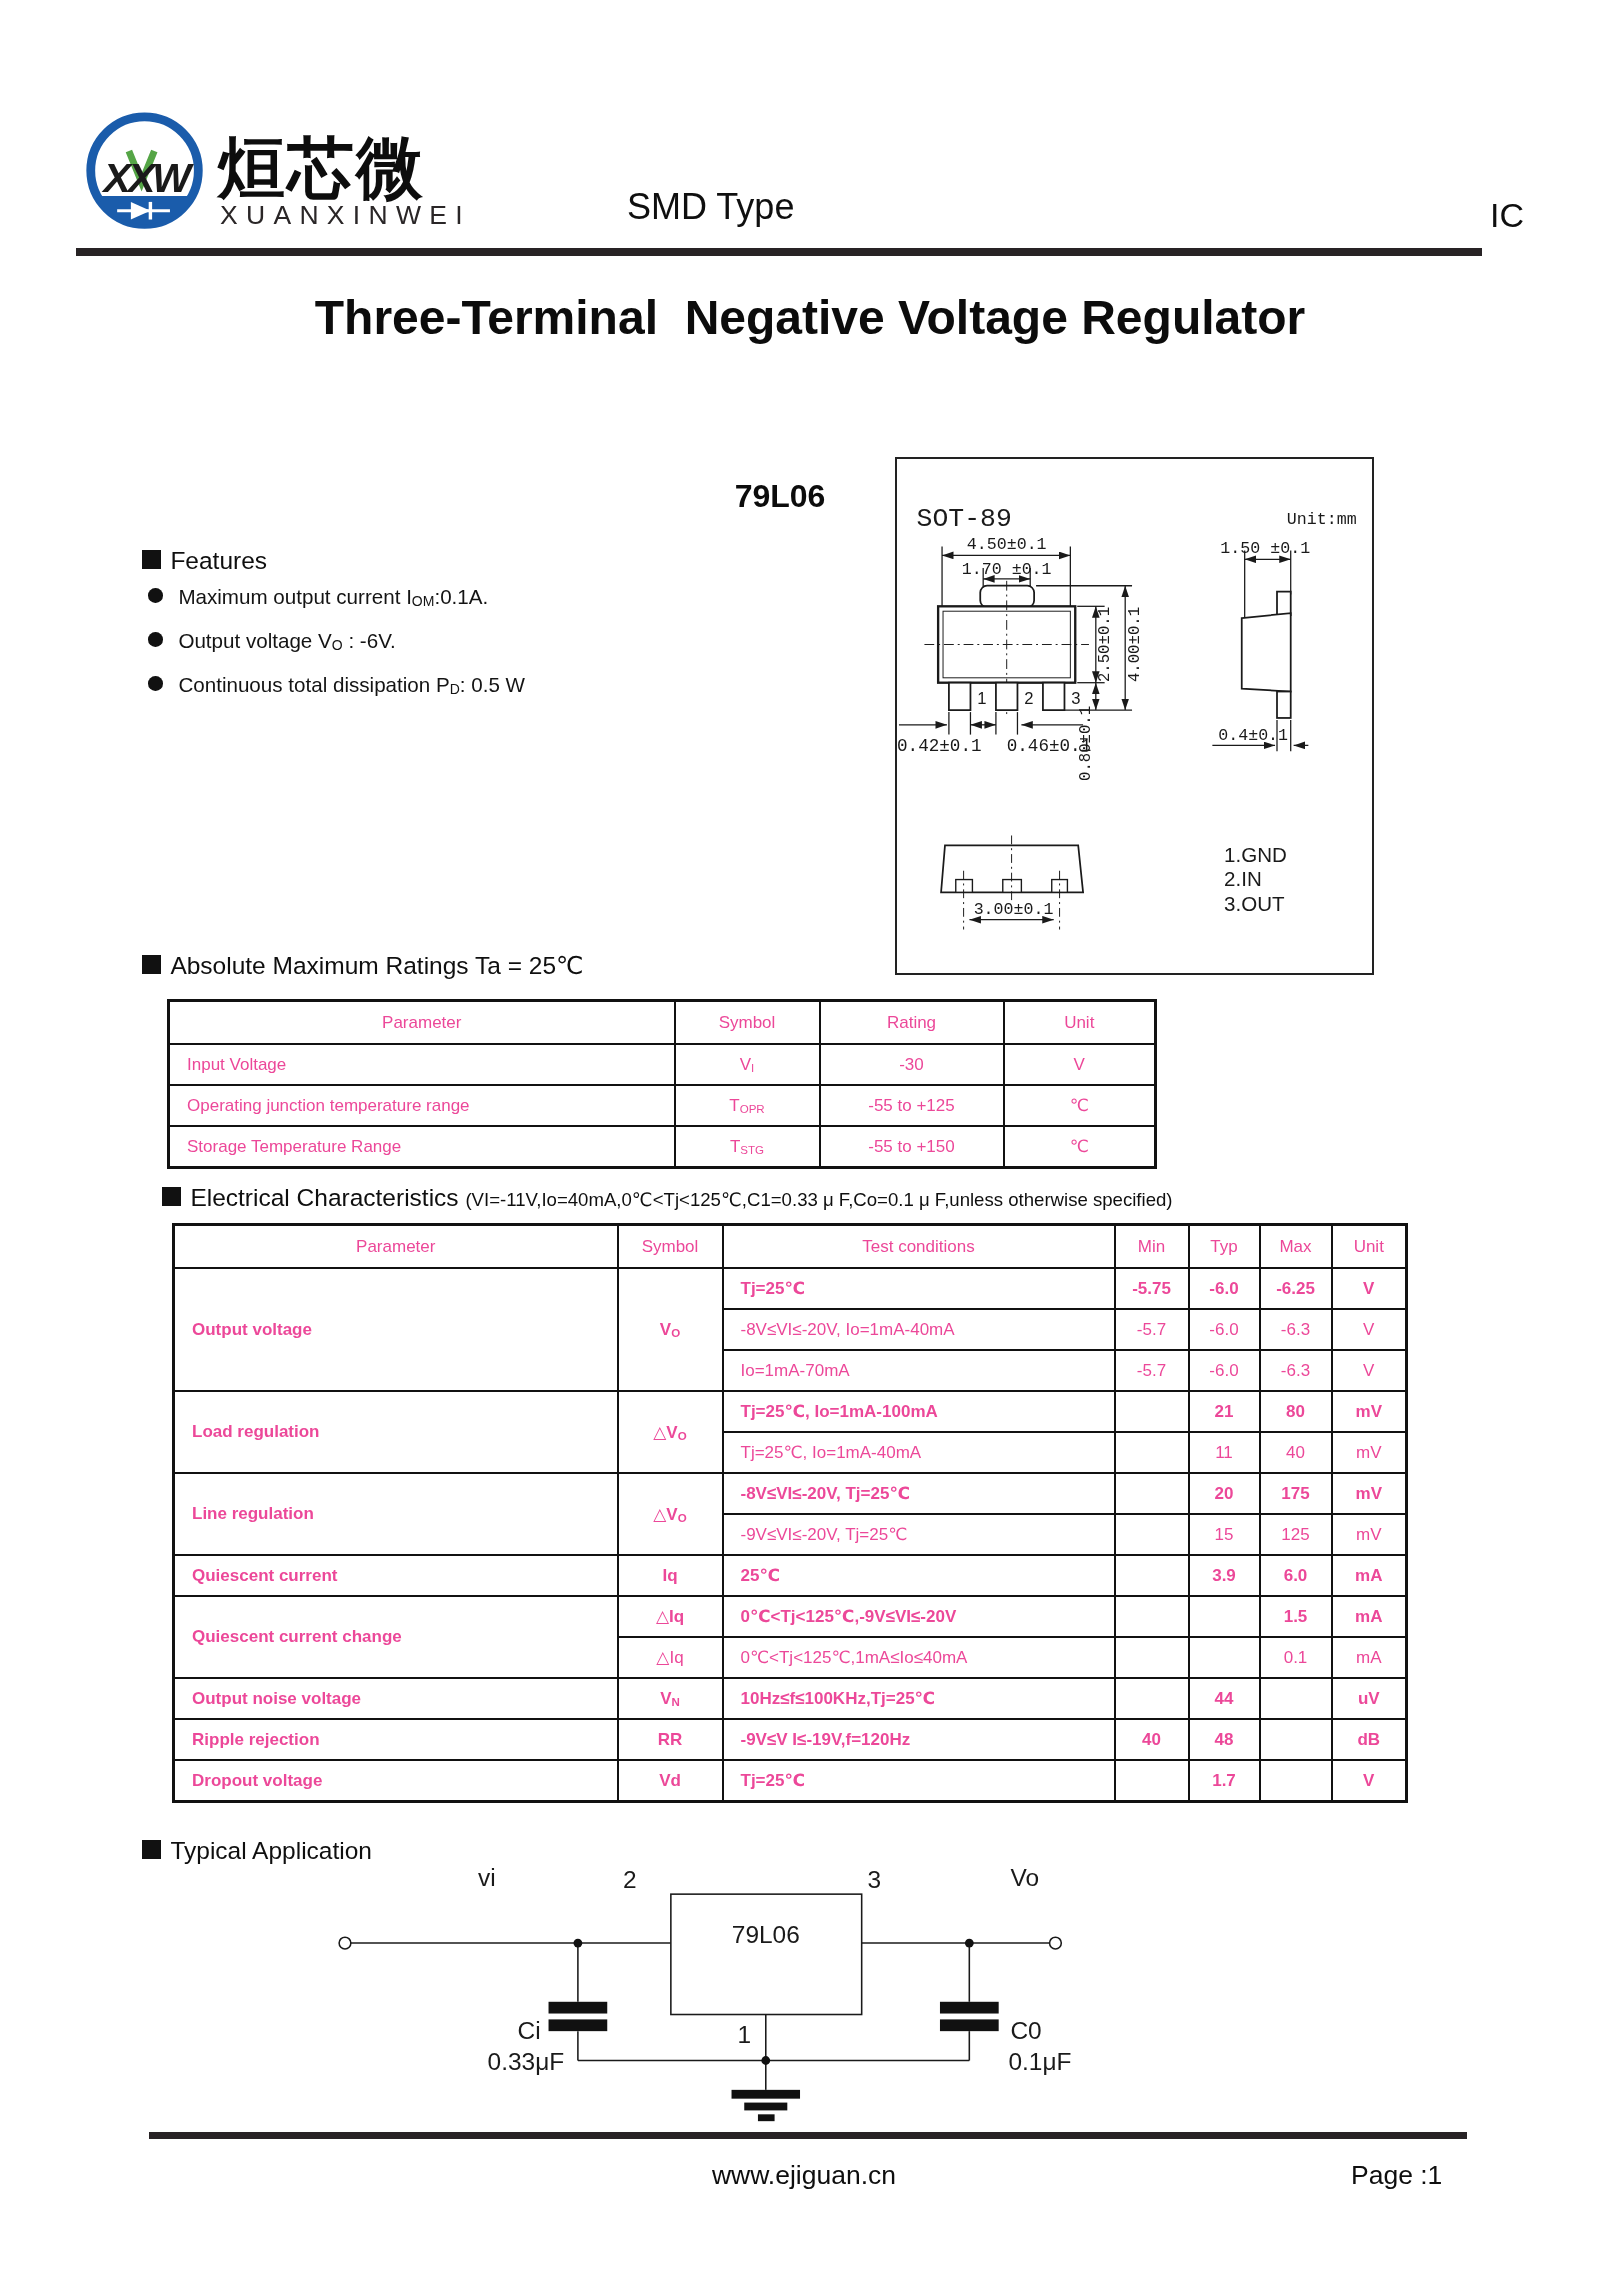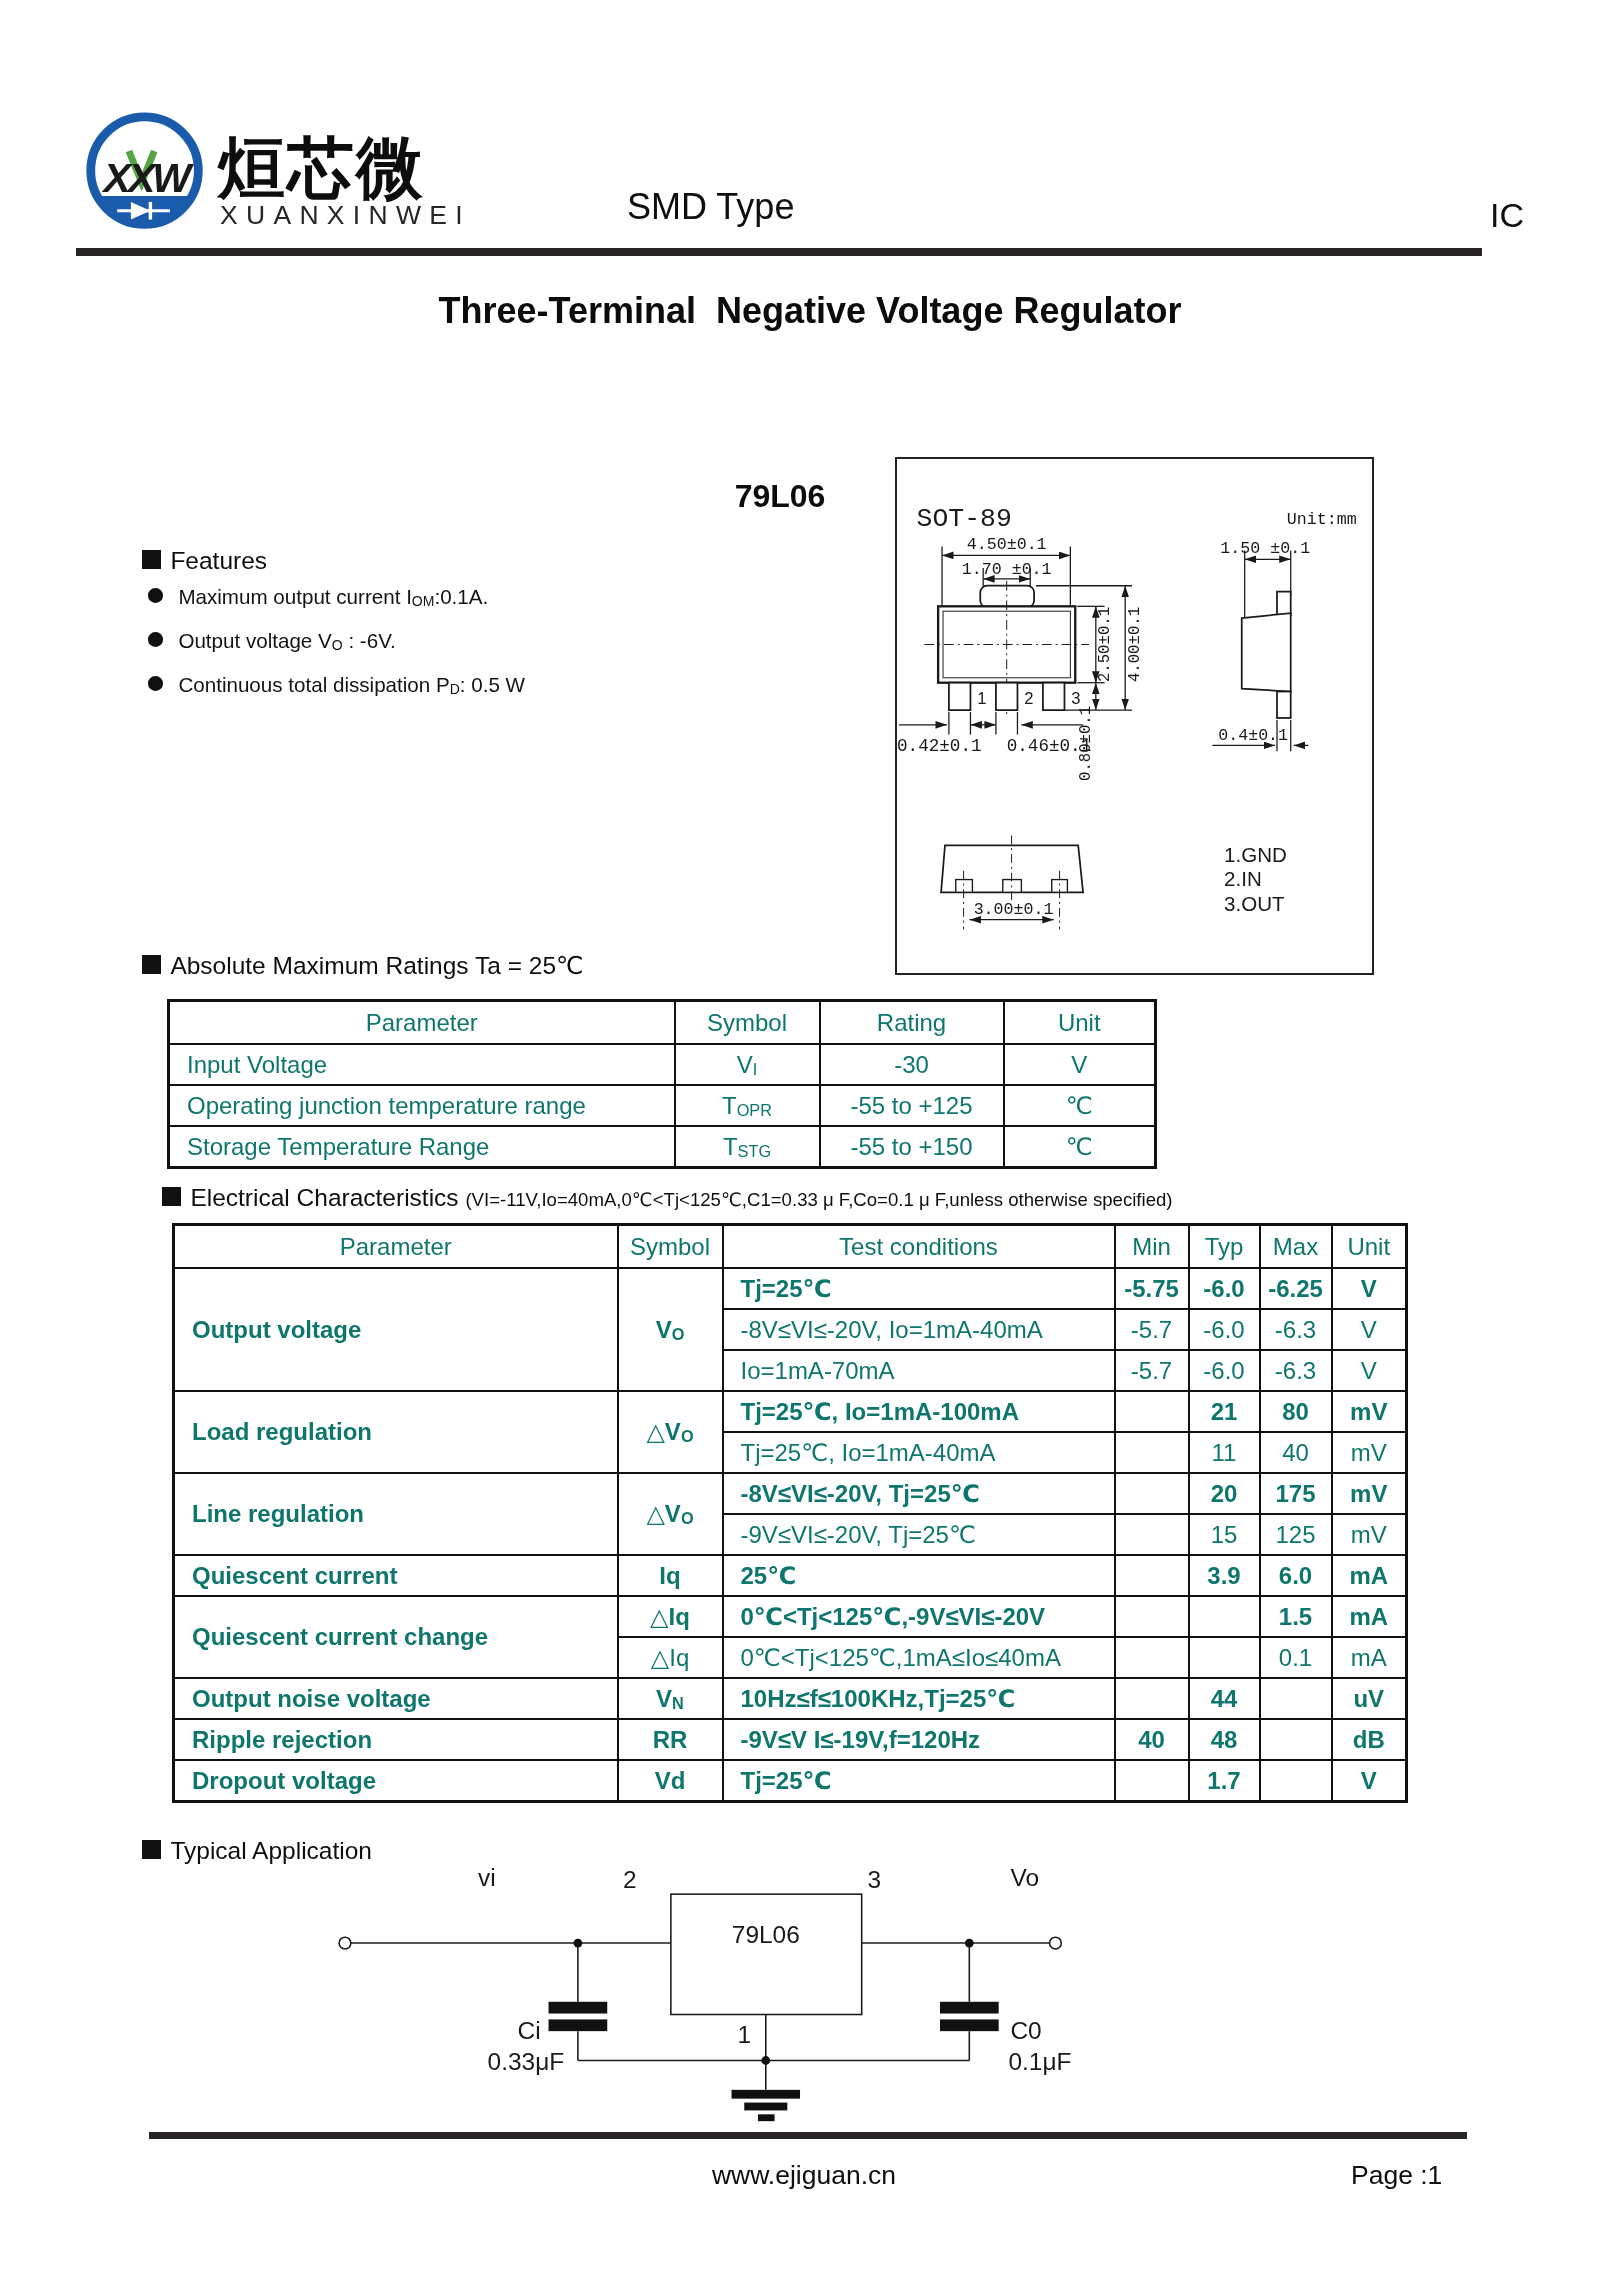--- a/index.html
+++ b/index.html
@@ -5,33 +5,33 @@
   html,body{margin:0;padding:0;background:#e8e8e8;}
   .page{position:relative;width:1620px;height:2293px;background:#ffffff;overflow:hidden;
         font-family:"Liberation Sans","DejaVu Sans",sans-serif;color:#111;}
   .abs{position:absolute;}
   .rule{background:#282325;}
   
   .brand-cn{font-size:67px;font-weight:700;color:#0d0d0d;letter-spacing:2px;}
   .brand-en{font-size:26.5px;color:#2a2627;letter-spacing:8.3px;}
   .smd{font-size:36px;color:#0f0f0f;}
   .ic{font-size:34px;color:#0f0f0f;margin-left:32px;}
-  .doc-title{left:0;width:1620px;text-align:center;font-size:36px;font-weight:700;white-space:pre;color:#0c0c0c;}
+  .doc-title{left:0;width:1620px;text-align:center;font-size:48px;font-weight:700;white-space:pre;color:#0c0c0c;}
   .part-no{left:0;width:1560px;text-align:center;font-size:32px;font-weight:700;color:#0c0c0c;}
   
   .sec-h{font-size:24.5px;color:#0f0f0f;}
   .sec-h .sq{display:inline-block;width:18.6px;height:18.6px;background:#111;margin-right:9.8px;}
   .sec-h .small{font-size:18.6px;}
   
   .feat{font-size:20.6px;color:#141414;}
   .feat .dot{display:inline-block;width:14.7px;height:14.7px;border-radius:50%;background:#111;margin-right:15.7px;vertical-align:1px;}
   .sb{font-size:68%;vertical-align:-2px;letter-spacing:0;}
   
   table{border-collapse:collapse;table-layout:fixed;background:#fff;}
-  .dtab{border:3.9px solid #111;font-size:24px;color:#0f766e;}
+  .dtab{border:3.9px solid #111;font-size:17px;color:#ec4899;}
   .dtab th,.dtab td{border:2px solid #111;vertical-align:middle;padding:0;}
   .dtab th{font-weight:400;text-align:center;height:41px;border-bottom:2.9px solid #111;}
   .dtab td{height:39px;text-align:center;}
   .dtab td.l{text-align:left;padding-left:17px;}
   .dtab tr.grp td{border-top:2.9px solid #111;font-weight:bold;}
   
   .pkg-box{border:2px solid #222;background:#fff;}
   svg text{fill:#1a1a1a;}
   .mono{font-family:"Liberation Mono","DejaVu Sans Mono",monospace;}
   .footer-url,.footer-page{font-size:26.5px;color:#0e0e0e;}

